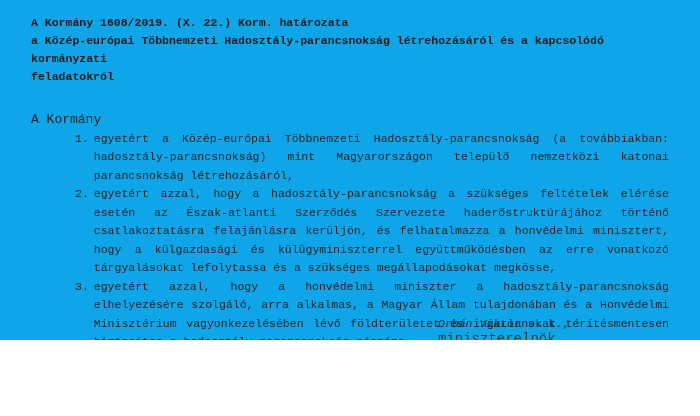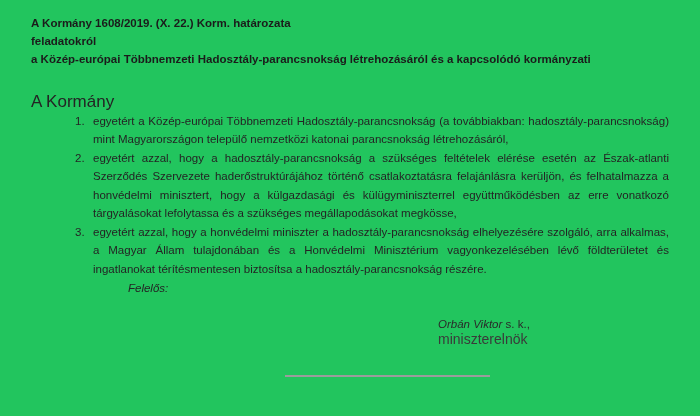--- a/index.html
+++ b/index.html
@@ -3,41 +3,41 @@
 <meta charset="utf-8">
 <style>
   html, body {
     margin: 0;
     padding: 0;
     background: #ffffff;
   }
   .page {
     position: relative;
     width: 700px;
-    height: 416px;
-    background: #22c55e;
-    font-family: Liberation Sans, sans-serif;
+    height: 340px;
+    background: #0ea5e9;
+    font-family: Liberation Mono, monospace;
     color: #242424;
     overflow: hidden;
   }
   .content {
     position: absolute;
     left: 31px;
     top: 14px;
     width: 638px;
   }
   .title {
     font-weight: 700;
     font-size: 11.5px;
     line-height: 18px;
     color: #1b1b1b;
   }
   .intro {
     margin-top: 25px;
-    font-size: 17px;
+    font-size: 13px;
     line-height: 18.5px;
   }
   .olist {
     margin: 0;
   }
   .olist-item {
     display: flex;
     align-items: flex-start;
     padding-left: 44px;
     font-size: 11.5px;
@@ -100,22 +100,22 @@
   }
 </style>
 </head>
 <body>
 
 <div class="page">
   <div class="content">
 
     <div class="title">
       <div>A Kormány 1608/2019. (X. 22.) Korm. határozata</div>
+      <div>a Közép-európai Többnemzeti Hadosztály-parancsnokság létrehozásáról és a kapcsolódó kormányzati</div>
       <div>feladatokról</div>
-      <div>a Közép-európai Többnemzeti Hadosztály-parancsnokság létrehozásáról és a kapcsolódó kormányzati</div>
     </div>
 
     <div class="intro">A Kormány</div>
 
     <div class="olist">
       <div class="olist-item">
         <span class="olist-num">1.</span>
         <span class="olist-text">egyetért a Közép-európai Többnemzeti Hadosztály-parancsnokság (a továbbiakban: hadosztály-parancsnokság) mint Magyarországon települő nemzetközi katonai parancsnokság létrehozásáról,</span>
       </div>
       <div class="olist-item">

